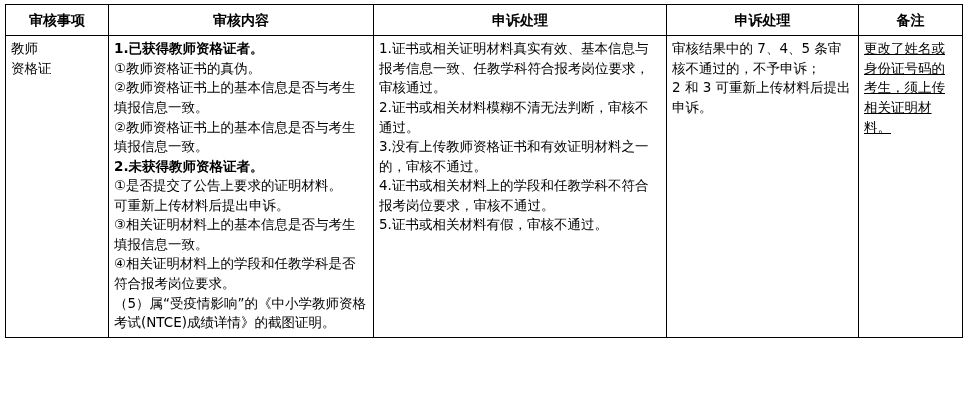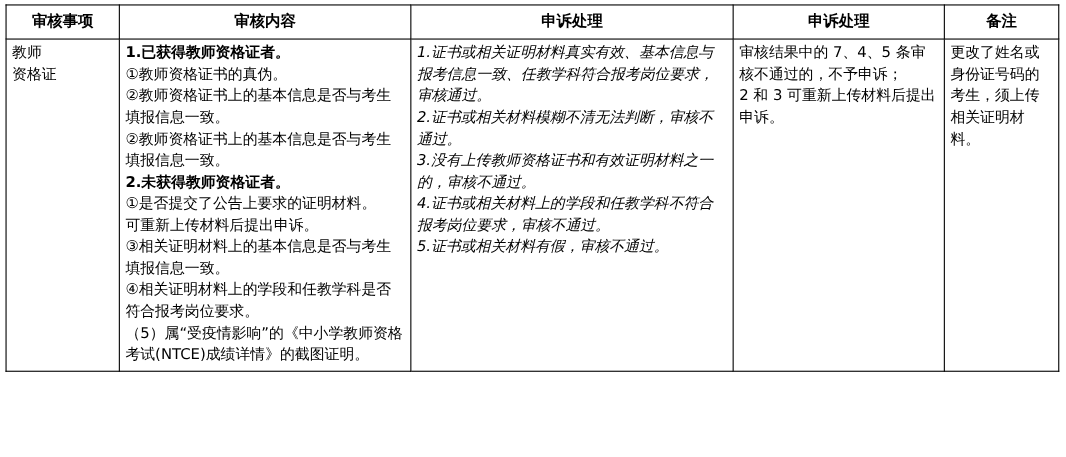--- a/index.html
+++ b/index.html
@@ -55,31 +55,31 @@
     line-height: 1.5;
   }
   td.content-cell {
     padding-left: 6px;
     padding-right: 4px;
   }
   td.result-cell {
     padding-left: 6px;
     padding-right: 4px;
     vertical-align: middle;
-    font-style: italic;
   }
   td.appeal-cell {
     padding-left: 6px;
     padding-right: 4px;
     vertical-align: middle;
   }
   td.remark-cell {
     padding-left: 6px;
     padding-right: 4px;
     vertical-align: middle;
+    text-decoration: underline;
   }
   .bold-line {
     font-weight: bold;
   }
   .para {
     margin: 0;
     padding: 0;
   }
   .blk {
     display: block;

